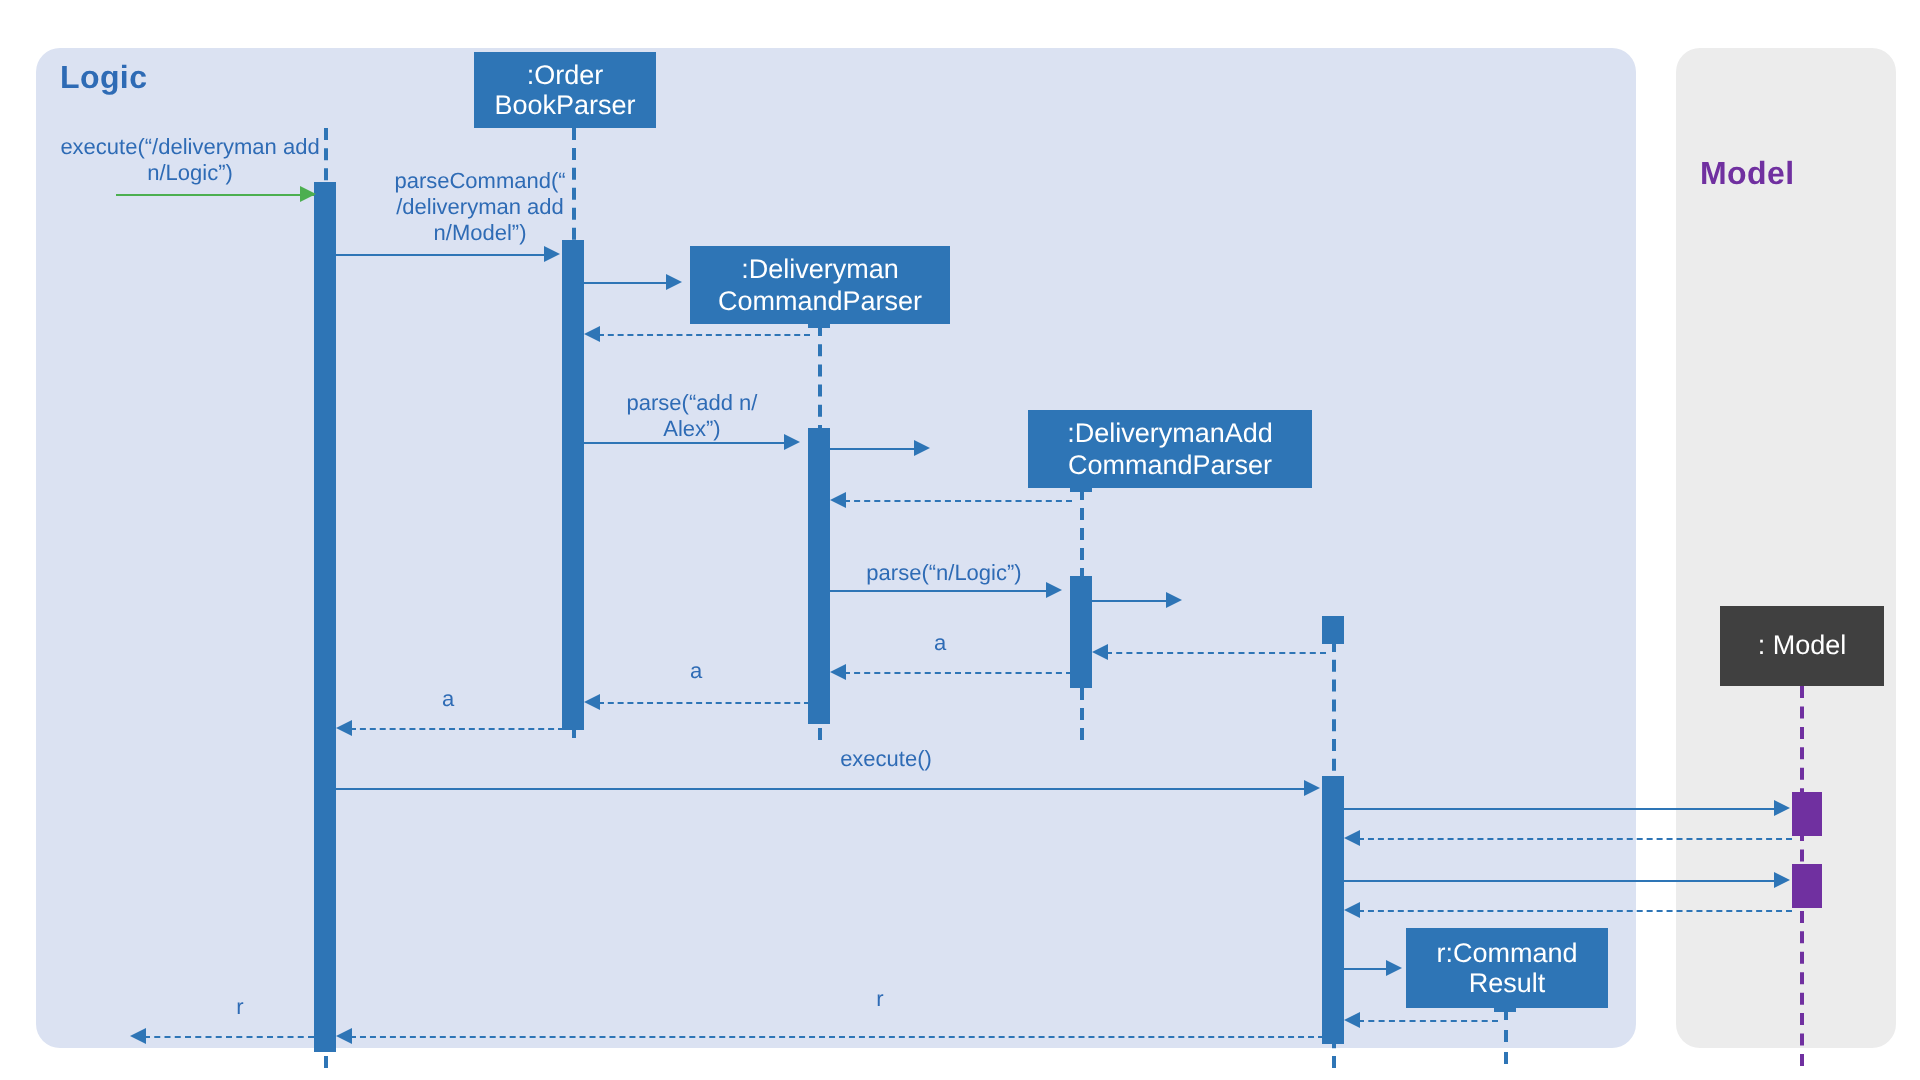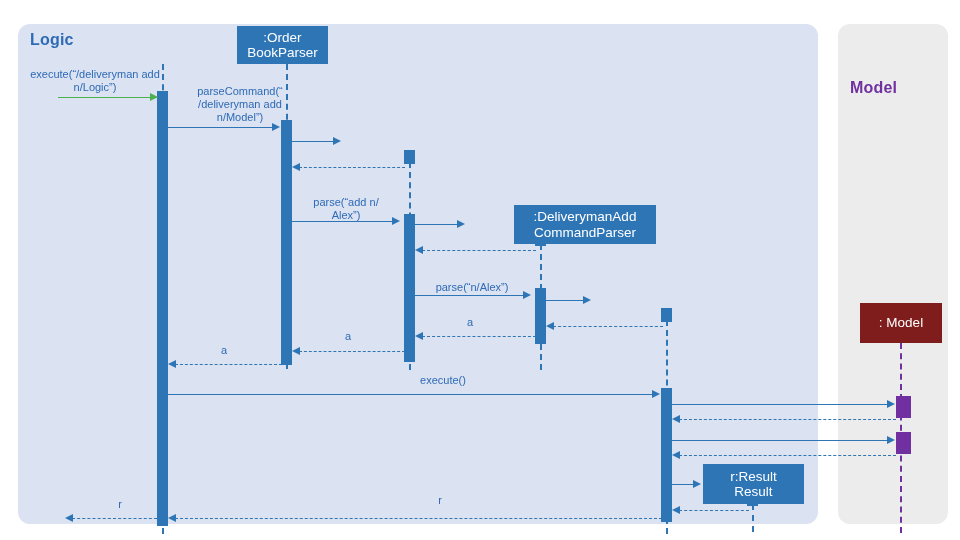--- a/index.html
+++ b/index.html
@@ -13,21 +13,21 @@
   .frame-model{left:838px;top:24px;width:110px;height:500px;background:#ececec;}
   .frame-label{position:absolute;font-size:16px;font-weight:bold;letter-spacing:.2px;}
   .lbl-logic{left:30px;top:31px;color:#2e6bb5;}
   .lbl-model{left:850px;top:31px;color:#7030A0;margin-top:48px;}
 
   
   .pbox{position:absolute;display:flex;align-items:center;justify-content:center;
         text-align:center;color:#ffffff;font-size:13.5px;line-height:1.12;
         padding:3px 10px;box-sizing:border-box;}
   .pbox.blue{background:#2e75b6;}
-  .pbox.purple{background:#7f1d1d;}
+  .pbox.purple{background:#404040;}
 
   
   .lifeline{position:absolute;width:0;border-left:2px dashed #2e75b6;}
   .lifeline.purple{border-left-color:#7030A0;}
 
   
   .act{position:absolute;background:#2e75b6;width:11px;}
   .act.purple{background:#7030A0;width:15px;}
 
   
@@ -69,23 +69,25 @@
   <div class="act" style="left:535px;top:232px;height:14px;"></div>
   <div class="act" style="left:535px;top:288px;height:56px;"></div>
   <div class="act" style="left:661px;top:308px;height:14px;"></div>
   <div class="act" style="left:661px;top:388px;height:134px;"></div>
   <div class="act" style="left:747px;top:492px;height:14px;"></div>
   <div class="act purple" style="left:896px;top:396px;height:22px;"></div>
   <div class="act purple" style="left:896px;top:432px;height:22px;"></div>
 
   <div class="pbox blue" style="left:237px;top:26px;width:91px;height:38px;">:Order
 BookParser</div>
+  <div class="pbox blue" style="left:345px;top:123px;width:130px;height:39px;">:Deliveryman
+CommandParser</div>
   <div class="pbox blue" style="left:470px;top:205px;width:142px;height:39px;margin-left:44px;">:DeliverymanAdd
 CommandParser</div>
-  <div class="pbox blue" style="left:703px;top:464px;width:101px;height:40px;">r:Result
+  <div class="pbox blue" style="left:703px;top:464px;width:101px;height:40px;">r:Command
 Result</div>
   <div class="pbox purple" style="left:860px;top:303px;width:82px;height:40px;">: Model</div>
 
   <div class="mlabel" style="left:6px;top:68px;width:178px;">execute(“/deliveryman add
 n/Logic”)</div>
   <div class="msg green" style="left:58px;top:97px;width:99px;"></div>
   <div class="arrowhead ah-right green" style="left:150px;top:93px;"></div>
 
   <div class="mlabel" style="left:180px;top:85px;width:120px;">parseCommand(“
 /deliveryman add
@@ -103,21 +105,21 @@
 Alex”)</div>
   <div class="msg" style="left:292px;top:221px;width:101px;"></div>
   <div class="arrowhead ah-right" style="left:392px;top:217px;"></div>
 
   <div class="msg" style="left:415px;top:224px;width:43px;"></div>
   <div class="arrowhead ah-right" style="left:457px;top:220px;"></div>
 
   <div class="msg dash" style="left:422px;top:250px;width:114px;"></div>
   <div class="arrowhead ah-left" style="left:415px;top:246px;"></div>
 
-  <div class="mlabel" style="left:418px;top:281px;width:108px;">parse(“n/Alex”)</div>
+  <div class="mlabel" style="left:418px;top:281px;width:108px;">parse(“n/Logic”)</div>
   <div class="msg" style="left:415px;top:295px;width:109px;"></div>
   <div class="arrowhead ah-right" style="left:523px;top:291px;"></div>
 
   <div class="msg" style="left:546px;top:300px;width:38px;"></div>
   <div class="arrowhead ah-right" style="left:583px;top:296px;"></div>
 
   <div class="msg dash" style="left:553px;top:326px;width:110px;"></div>
   <div class="arrowhead ah-left" style="left:546px;top:322px;"></div>
 
   <div class="mlabel" style="left:440px;top:316px;width:60px;">a</div>

